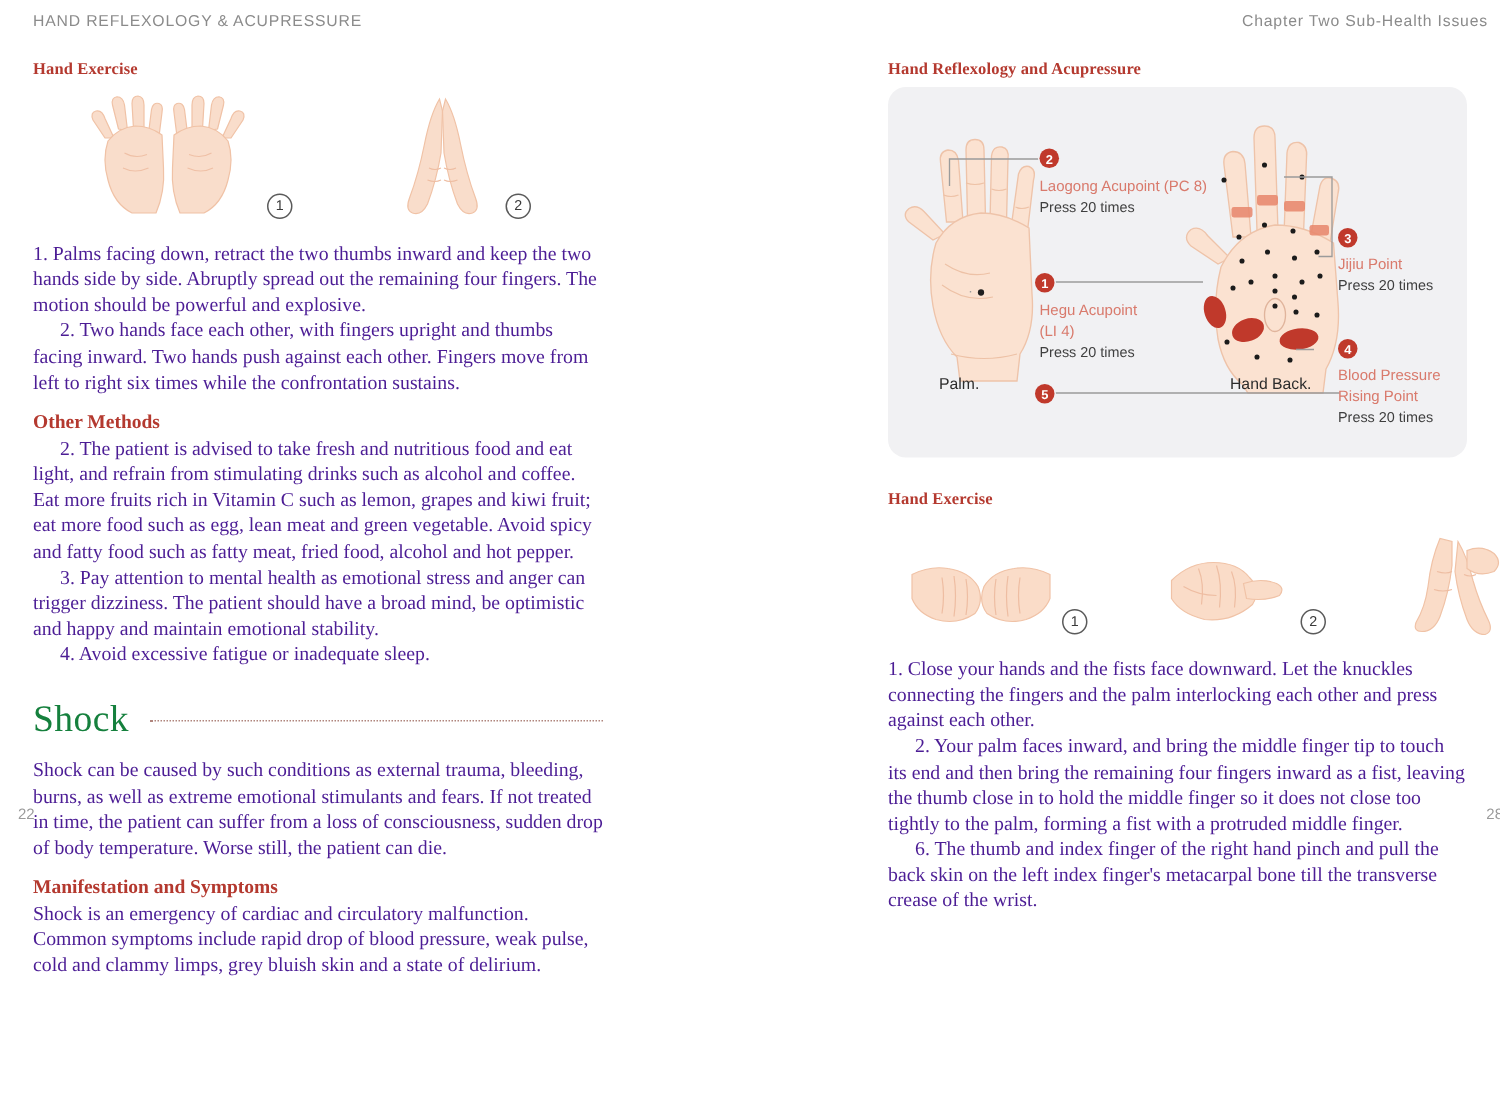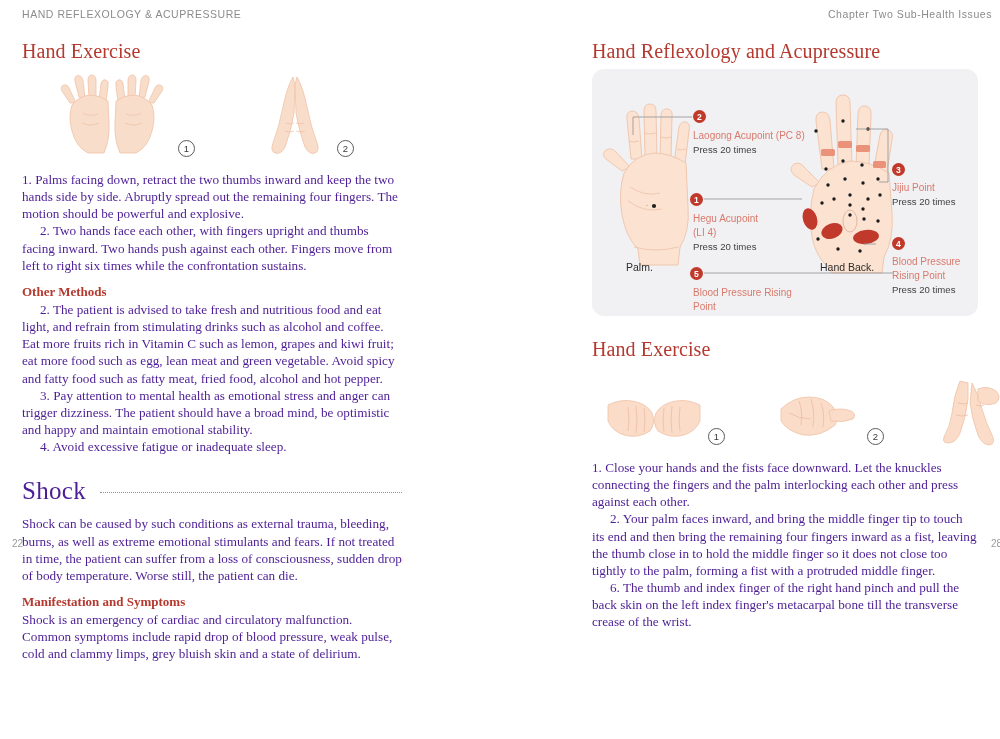--- a/index.html
+++ b/index.html
@@ -52,43 +52,43 @@
     position: absolute;
     top: 40px;
     width: 380px;
   }
   .col.left  { left: 22px; }
   .col.right { left: 592px; width: 386px; }
 
   
   h2.section-head {
     font-family: "Liberation Serif", serif;
-    font-weight: normal;
-    font-size: 20px;
+    font-weight: bold;
+    font-size: 11px;
     color: #b4392f;
     margin: 0 0 6px 0;
     letter-spacing: 0.1px;
   }
   h3.sub-head {
     font-family: "Liberation Serif", serif;
     font-weight: bold;
     font-size: 13px;
     color: #b4392f;
     margin: 0 0 1px 0;
   }
   .chapter-title-row {
     display: flex;
     align-items: baseline;
     gap: 14px;
     margin: 0 0 10px 0;
   }
   .chapter-title {
     font-family: "Liberation Serif", serif;
     font-size: 25px;
-    color: #4c1d95;
+    color: #15803d;
     letter-spacing: 0.3px;
     white-space: nowrap;
   }
   .dotrule {
     flex: 1 1 auto;
     height: 1px;
     border-bottom: 1.4px dotted #b0857d;
     position: relative;
     top: -6px;
   }
@@ -372,25 +372,20 @@
         <div class="cal-title">Laogong Acupoint (PC 8)</div>
         <div class="cal-sub">Press 20 times</div>
       </div>
 
       <div class="cal-label" style="left:101px; top:143px;">
         <div class="cal-title">Hegu Acupoint</div>
         <div class="cal-title">(LI 4)</div>
         <div class="cal-sub">Press 20 times</div>
       </div>
 
-      <div class="cal-label" style="left:101px; top:217px;">
-        <div class="cal-title">Blood Pressure Rising</div>
-        <div class="cal-title">Point</div>
-        <div class="cal-sub">Press 20 times</div>
-      </div>
 
       <div class="cal-label" style="left:300px; top:112px;">
         <div class="cal-title">Jijiu Point</div>
         <div class="cal-sub">Press 20 times</div>
       </div>
 
       <div class="cal-label" style="left:300px; top:186px;">
         <div class="cal-title">Blood Pressure</div>
         <div class="cal-title">Rising Point</div>
         <div class="cal-sub">Press 20 times</div>

